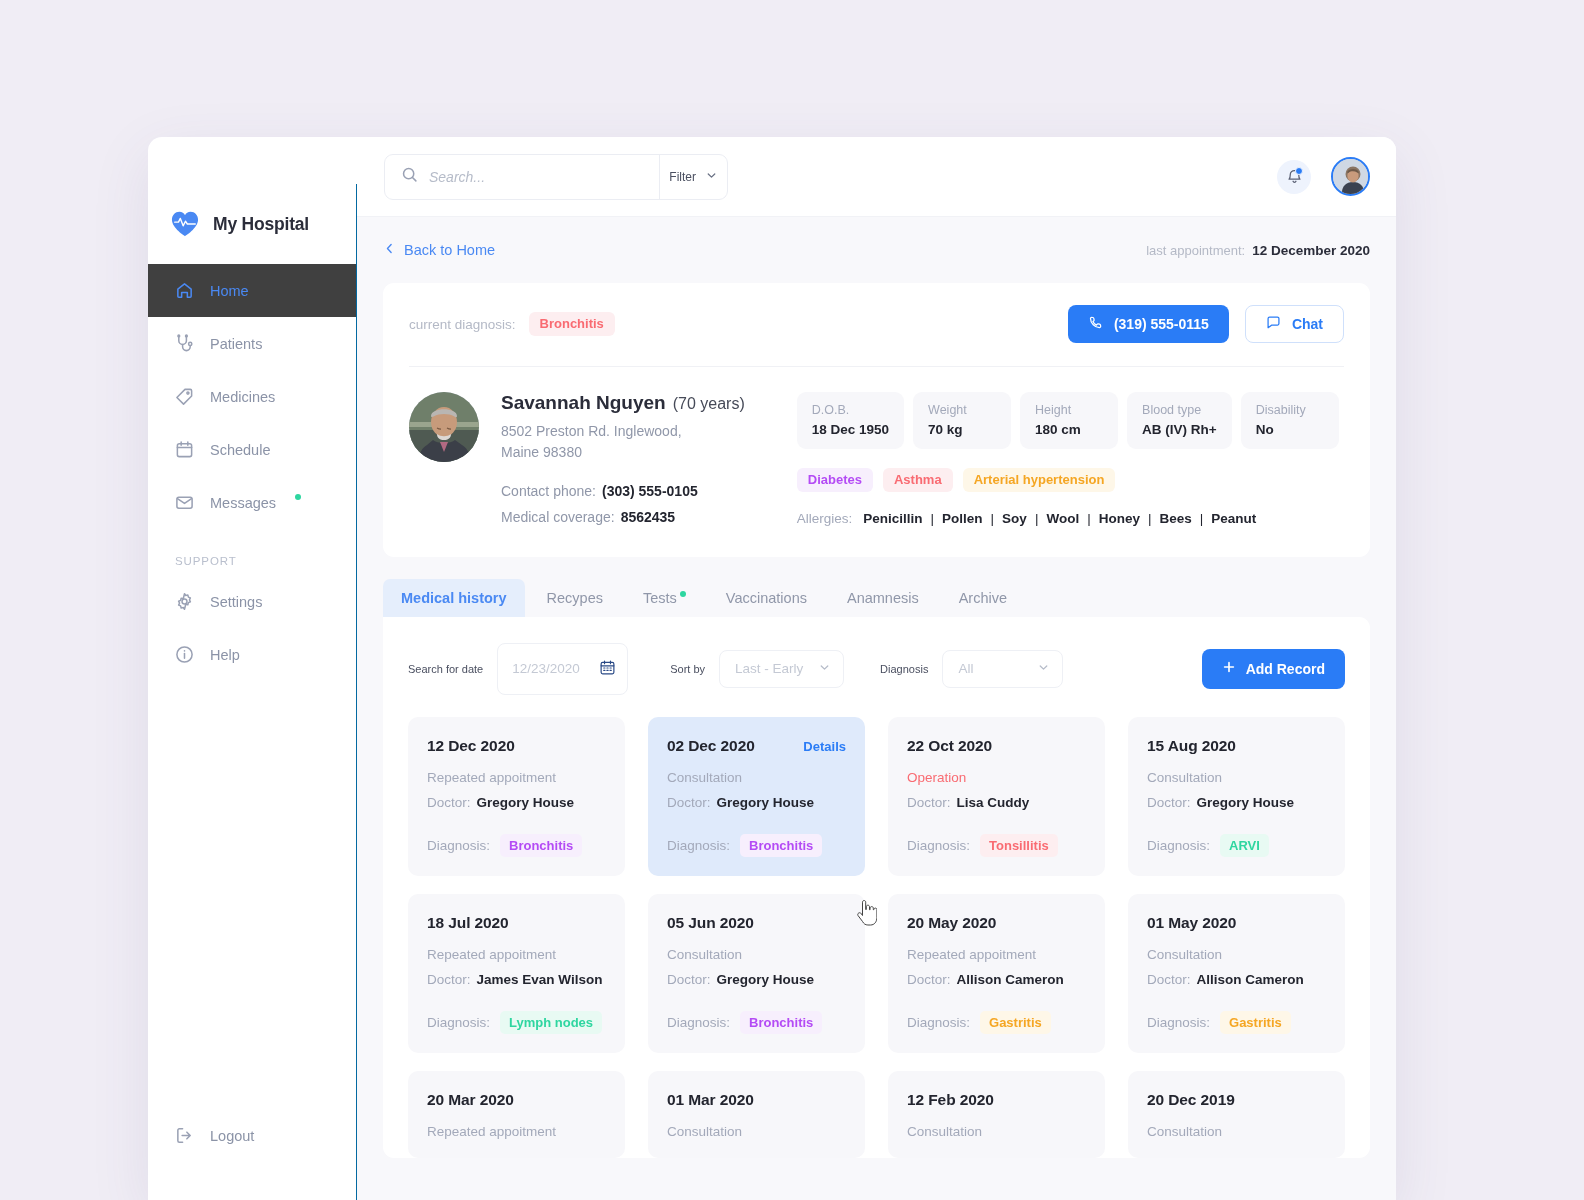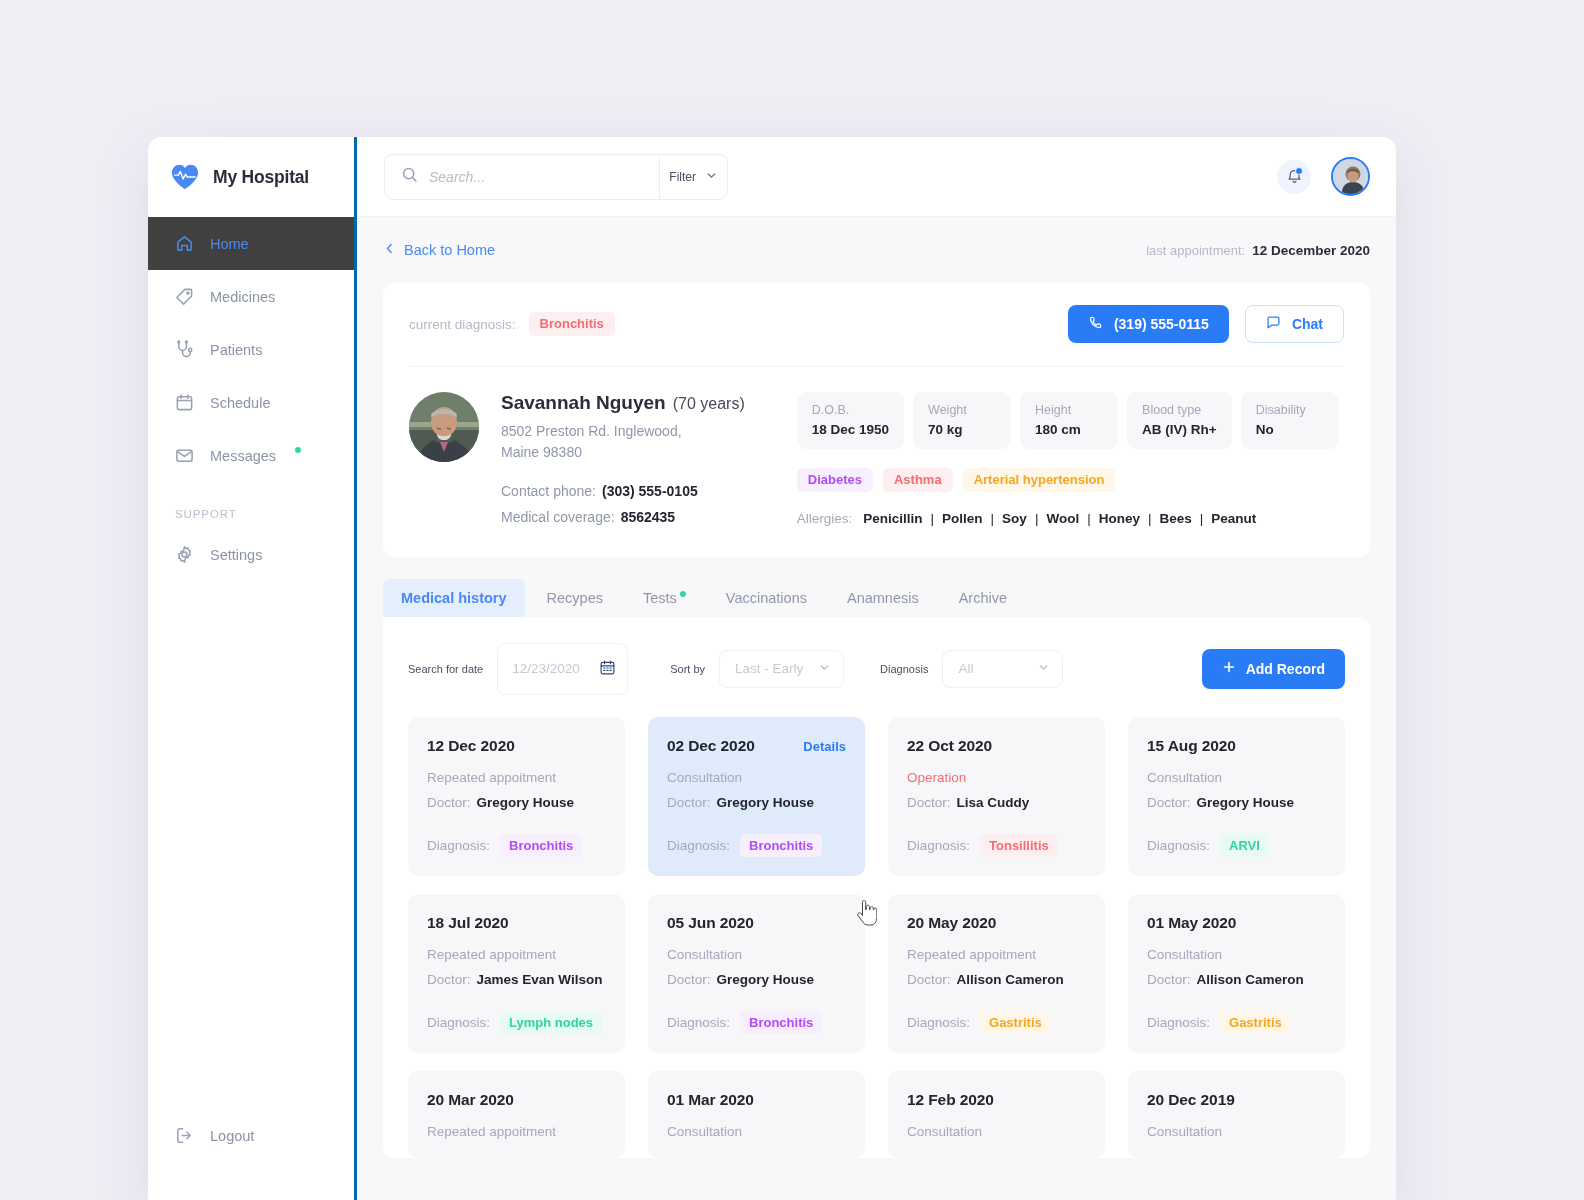--- a/index.html
+++ b/index.html
@@ -17,22 +17,22 @@
     background: #ffffff;
     border-radius: 14px 14px 0 0;
     box-shadow: 0 18px 60px rgba(80,70,120,0.10);
     overflow: hidden;
   }
 
   
   .sidebar {
     width: 209px; flex: 0 0 209px;
     background: #ffffff;
-    border-right: 3px solid #0369a1;
-    display: flex; flex-direction: column;
+    border-right: 1px solid #0369a1;
+    display: flex; flex-direction: column; margin-top: 47px;
   }
   .brand {
     height: 80px; display: flex; align-items: center;
     padding-left: 22px; gap: 13px;
   }
   .brand-logo { width: 30px; height: 28px; display:block; }
   .brand-name { font-size: 17.5px; font-weight: 700; color: #2b2d3a; letter-spacing: -0.2px; }
 
   .nav { padding-top: 0px; }
   .nav-item {
@@ -235,41 +235,41 @@
         <span class="ico">
           <svg viewBox="0 0 20 20" width="19" height="19">
               <path d="M3 8.5L10 3l7 5.5V16a1 1 0 0 1-1 1h-3v-5H7v5H4a1 1 0 0 1-1-1V8.5z" stroke-linejoin="round"></path>
             </svg>
         </span>
         <span>Home</span>
       </div>
       <div class="nav-item">
         <span class="ico">
           <svg viewBox="0 0 20 20" width="19" height="19">
-              <path d="M10.5 2.5H16a1.5 1.5 0 0 1 1.5 1.5v5.5L9 18l-7-7 8.5-8.5z" stroke-linejoin="round"></path>
-              <circle cx="13.6" cy="6.4" r="1.1"></circle>
-            </svg>
-        </span>
-        <span>Medicines</span>
-      </div>
-      <div class="nav-item">
-        <span class="ico">
-          <svg viewBox="0 0 20 20" width="19" height="19">
               <path d="M4 2v5a4 4 0 0 0 8 0V2" stroke-linecap="round"></path>
               <path d="M8 11v2.5a4 4 0 0 0 8 0V12" stroke-linecap="round"></path>
               <circle cx="16" cy="10.4" r="1.7"></circle>
               <circle cx="4" cy="2" r="0.9"></circle>
               <circle cx="12" cy="2" r="0.9"></circle>
             </svg>
         </span>
         <span>Patients</span>
       </div>
       <div class="nav-item">
         <span class="ico">
           <svg viewBox="0 0 20 20" width="19" height="19">
+              <path d="M10.5 2.5H16a1.5 1.5 0 0 1 1.5 1.5v5.5L9 18l-7-7 8.5-8.5z" stroke-linejoin="round"></path>
+              <circle cx="13.6" cy="6.4" r="1.1"></circle>
+            </svg>
+        </span>
+        <span>Medicines</span>
+      </div>
+      <div class="nav-item">
+        <span class="ico">
+          <svg viewBox="0 0 20 20" width="19" height="19">
               <rect x="2.5" y="4" width="15" height="13.5" rx="2"></rect>
               <path d="M2.5 8h15M6.5 2.2v3.4M13.5 2.2v3.4" stroke-linecap="round"></path>
             </svg>
         </span>
         <span>Schedule</span>
       </div>
       <div class="nav-item">
         <span class="ico">
           <svg viewBox="0 0 20 20" width="19" height="19">
               <rect x="2" y="4.5" width="16" height="11.5" rx="2"></rect>
@@ -285,20 +285,30 @@
 
     <nav>
       <div class="nav-item">
         <span class="ico">
           <svg viewBox="0 0 20 20" width="19" height="19">
               <circle cx="10" cy="10" r="2.6"></circle>
               <path d="M10 1.8l1.3 1.9 2.2-.5.6 2.2 2.1.9-1 2 1 2-2.1.9-.6 2.2-2.2-.5L10 18.2l-1.3-1.9-2.2.5-.6-2.2-2.1-.9 1-2-1-2 2.1-.9.6-2.2 2.2.5L10 1.8z" stroke-linejoin="round"></path>
             </svg>
         </span>
         <span>Settings</span>
+      </div>
+      <div class="nav-item">
+        <span class="ico">
+          <svg viewBox="0 0 20 20" width="19" height="19">
+              <circle cx="10" cy="10" r="8"></circle>
+              <path d="M10 9v5" stroke-linecap="round"></path>
+              <circle cx="10" cy="6.2" r="0.85" fill="#9aa1b4" stroke="none"></circle>
+            </svg>
+        </span>
+        <span>Help</span>
       </div>
     </nav>
 
     <div class="nav-spacer"></div>
 
     <div class="logout-wrap">
       <div class="nav-item">
         <span class="ico">
           <svg viewBox="0 0 20 20" width="19" height="19">
               <path d="M8 3H4.5A1.5 1.5 0 0 0 3 4.5v11A1.5 1.5 0 0 0 4.5 17H8" stroke-linecap="round"></path>

